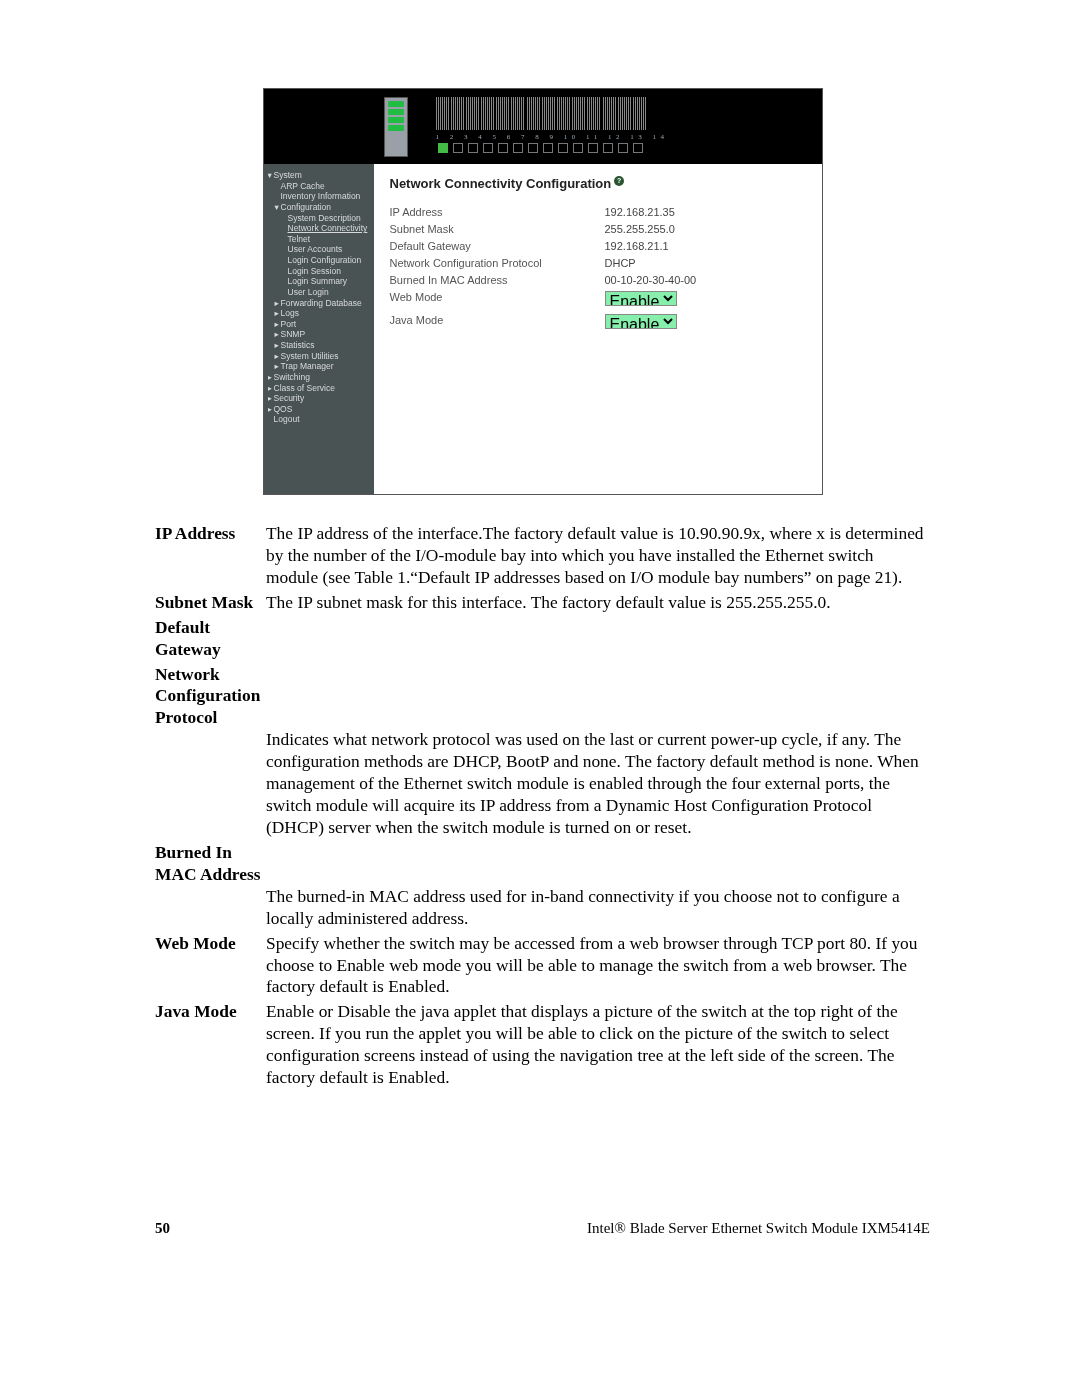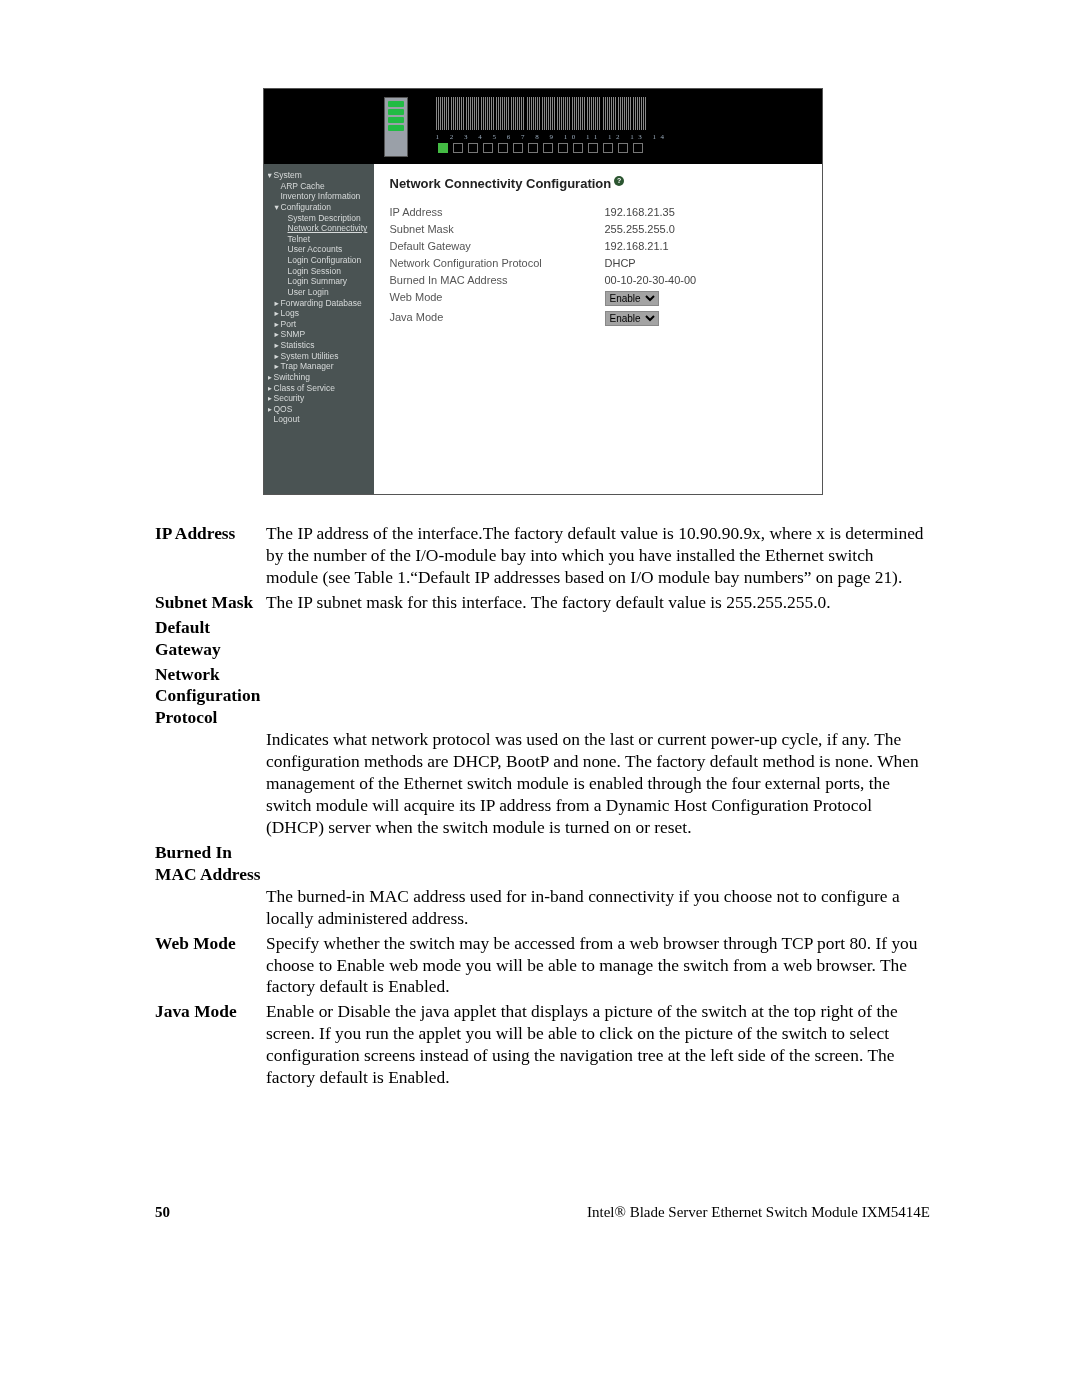--- a/index.html
+++ b/index.html
@@ -107,21 +107,21 @@
     text-align: center;
     line-height: 10px;
     vertical-align: top;
     margin-left: 3px;
   }
   .field-table { width: 100%; font-size: 11px; color: #555; }
   .field-row { display: flex; padding: 2.5px 0; }
   .field-label { width: 215px; }
   .field-value { flex: 1; color: #444; }
   .field-value select {
-    font-size: 10px; border: 1px solid #888; background: #a3a3a3;
+    font-size: 16px; border: 1px solid #888; background: #86efac;
     height: 15px;
   }
   .apply-row {
     border-top: 1px solid #aaa;
     margin-top: 12px; padding-top: 8px;
     text-align: right;
   }
   .apply-row button {
     font-size: 10.5px; padding: 0 7px;
     background: #efefef; border: 1px solid #888;
@@ -146,21 +146,21 @@
   }
   .def-body {
     flex: 1;
   }
   .def-row.stack { display:block; }
   .def-row.stack .def-body { margin-left: 111px; }
 
   
   .footer {
     position: absolute;
-    bottom: 176px;
+    bottom: 160px;
     left: 155px; right: 150px;
     display: flex;
     font-size: 15px;
   }
   .footer .pg { font-weight: bold; }
   .footer .spacer { flex: 1; }
 </style>
 </head>
 <body>
 

